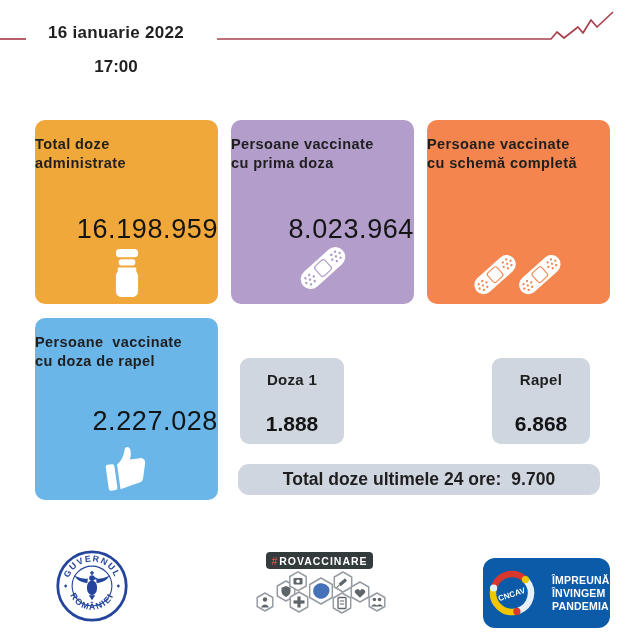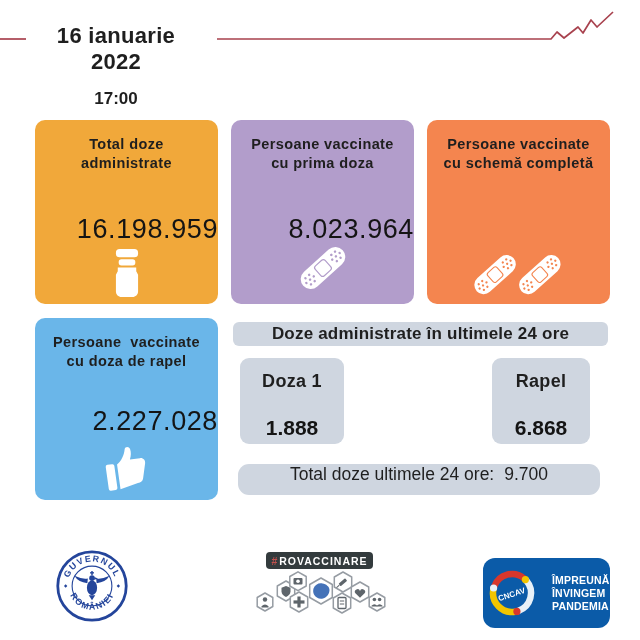--- a/index.html
+++ b/index.html
@@ -3,47 +3,47 @@
 <meta charset="utf-8">
 <style>
   html,body{margin:0;padding:0;background:#ffffff;}
   .canvas{position:relative;width:640px;height:640px;background:#ffffff;overflow:hidden;
           font-family:"Liberation Sans",sans-serif;color:#1f1f1f;}
   svg{display:block;}
 
   
   .heartbeat{position:absolute;left:0;top:0;}
   .date-block{position:absolute;left:36px;top:23px;width:160px;text-align:center;}
-  .date-block .date{font-size:22px;font-weight:700;letter-spacing:.3px;}
+  .date-block .date{font-size:17px;font-weight:700;letter-spacing:.3px;}
   .date-block .time{font-size:17px;font-weight:700;margin-top:14px;}
 
   
   .card{position:absolute;width:183px;border-radius:10px;}
   .card-total{left:35px;top:120px;height:184px;background:#F1A83A;}
   .card-first{left:231px;top:120px;height:184px;background:#B29DCB;}
   .card-full{left:427px;top:120px;height:184px;background:#F4854F;}
   .card-booster{left:35px;top:318px;height:182px;background:#6AB6E9;}
-  .card-title{position:absolute;top:15px;width:100%;text-align:center;font-size:14.5px;
+  .card-title{position:absolute;top:15px;width:100%;font-size:14.5px;
               font-weight:700;line-height:19px;letter-spacing:.4px;white-space:pre-wrap;}
   .card-value{position:absolute;top:86px;width:100%;text-align:right;font-size:27px;
               font-weight:400;letter-spacing:.6px;color:#141414;margin-top:8px;}
   .card-booster .card-value{top:80px;}
   .card-icon{position:absolute;bottom:7px;left:0;width:100%;display:flex;justify-content:center;}
 
   
   .last24-header{position:absolute;left:233px;top:322px;width:375px;height:24px;background:#CFD6E0;
                  border-radius:6px;text-align:center;font-size:17px;font-weight:700;line-height:24px;letter-spacing:.2px;}
   .mini-card{position:absolute;top:358px;height:86px;background:#CFD6E0;border-radius:9px;text-align:center;}
   .mini-1{left:240px;width:104px;}
   .mini-2{left:365px;width:96px;}
   .mini-3{left:492px;width:98px;}
-  .mini-label{margin-top:13px;font-size:18px;font-weight:700;letter-spacing:.3px;}
+  .mini-label{margin-top:13px;font-size:15px;font-weight:700;letter-spacing:.3px;}
   .mini-value{margin-top:24px;font-size:21px;font-weight:700;color:#141414;}
   .total-bar{position:absolute;left:238px;top:464px;width:362px;height:31px;background:#CFD6E0;border-radius:11px;
-             display:flex;justify-content:center;gap:10px;font-size:17.5px;font-weight:400;}
+             display:flex;align-items:center;justify-content:center;gap:10px;font-size:17.5px;font-weight:700;}
 
   
   .seal{position:absolute;left:55px;top:548px;}
   .rovac{position:absolute;left:250px;top:552px;width:140px;height:68px;}
   .rovac-banner{position:absolute;left:16px;top:0;width:107px;height:17px;background:#333B3D;border-radius:4px;
                 display:flex;align-items:center;justify-content:center;font-size:10.5px;font-weight:700;letter-spacing:1px;color:#fff;}
   .rovac-banner .hash{color:#C0504D;margin-right:1px;}
   .rovac-hexes{position:absolute;left:0;top:19px;}
   .cncav{position:absolute;left:483px;top:558px;width:127px;height:70px;background:#0B5BA8;border-radius:12px;
          display:flex;align-items:center;padding-left:3px;box-sizing:border-box;}
@@ -163,21 +163,20 @@
     <div class="card-icon">
       <svg width="58" height="54" viewBox="0 0 60 56">
         <g fill="#fff" transform="rotate(-8 30 28)">
           <rect x="8" y="24" width="9" height="27" rx="2"></rect>
           <path d="M20 51 V25 c5-3 8.5-8.5 10-14.5 c0.7-3 5-2.7 5.6 0.5 c0.7 3.4 0.1 7-1.7 10.8 h10.6 c3.2 0 5.4 3 4.5 6 l-4.2 15 c-0.8 2.9-3 4.2-6 4.2 z"></path>
         </g>
       </svg>
     </div>
   </div>
 
-  <div class="last24-header">Doze administrate în ultimele 24 ore</div>
 
   <div class="mini-card mini-1">
     <div class="mini-label">Doza 1</div>
     <div class="mini-value">1.888</div>
   </div>
   <div class="mini-card mini-3">
     <div class="mini-label">Rapel</div>
     <div class="mini-value">6.868</div>
   </div>
 

